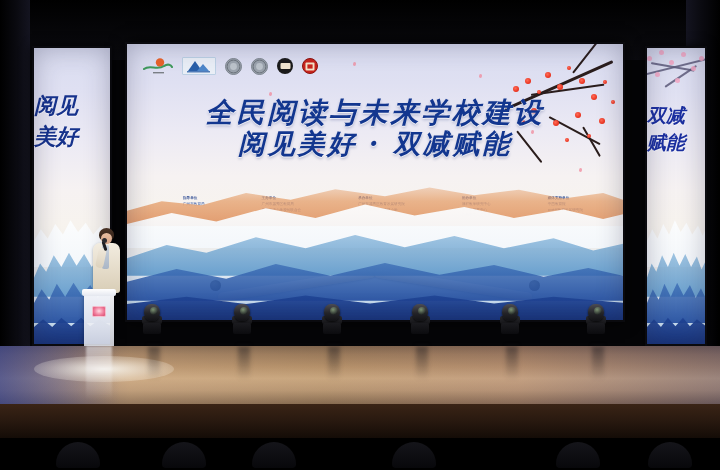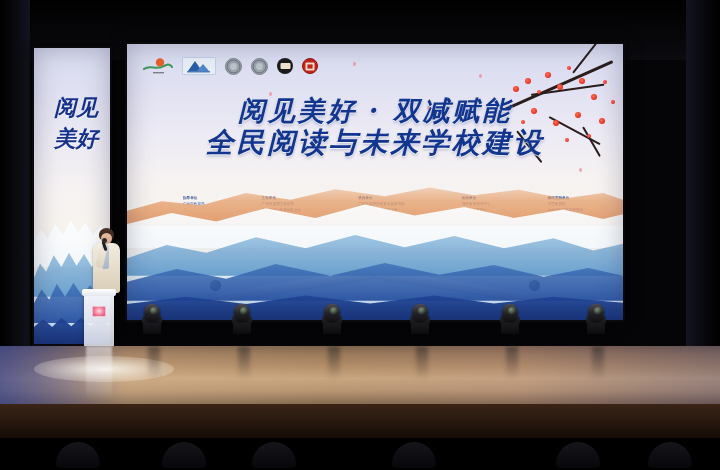--- a/index.html
+++ b/index.html
@@ -113,22 +113,22 @@
   .scroll-bar.right{ right:6px; width:160px; transform:rotate(9deg); transform-origin:left center; }
   .scroll-knob{ position:absolute; width:11px; height:11px; border-radius:50%;
      background:radial-gradient(circle at 35% 32%,#6b6f7d 0%,#3b3f4d 65%,#23262f 100%); }
   .scroll-knob.l{ left:0; top:28px; }
   .scroll-knob.r{ right:0; top:28px; }
 
   
   .side{ border:2px solid #0a0a0e; box-shadow:0 0 10px rgba(0,0,0,.8); }
   #left-screen{ left:32px; top:46px; width:80px; height:300px; }
   #right-screen{ left:645px; top:46px; width:62px; height:300px; }
-  .side-text{ position:absolute; left:0; right:12px; top:44px; text-align:right;
-     font-family:Liberation Sans, sans-serif; font-weight:700;
+  .side-text{ position:absolute; left:0; right:12px; top:44px; text-align:left;
+     font-family:Liberation Mono, monospace; font-weight:700;
      font-size:22px; line-height:31px; font-style:italic; color:#16328c;
      text-shadow:0 1px 0 rgba(255,255,255,.65); }
   #right-screen .side-text{ top:56px; font-size:19px; line-height:27px; color:#1b2fa0; }
   .side-branch{ position:absolute; left:-6px; top:-4px; width:80px; height:70px; }
   .sb-blossom{ position:absolute; width:5px; height:5px; border-radius:50%; background:#f2a7c4; opacity:.9; }
   .sb-twig{ position:absolute; background:#5d5a7a; border-radius:2px; transform-origin:left center; opacity:.85; }
 
   
   .light{ position:absolute; width:20px; height:30px; }
   .light .head{ position:absolute; left:2px; top:0; width:16px; height:17px; border-radius:7px/8px;
@@ -279,22 +279,22 @@
       </div>
       <div class="logo logo-red">
         <svg width="10" height="9" viewBox="0 0 10 9">
             <rect x="0.5" y="0.5" width="9" height="8" rx="1" fill="#f2e2c8"></rect>
             <rect x="2.4" y="2.4" width="5.2" height="4.2" fill="#c9241c"></rect>
           </svg>
       </div>
     </div>
 
     <div id="title-block">
+      <div class="t-line" id="title-line2">全民阅读与未来学校建设</div>
       <div class="t-line" id="title-line1">阅见美好 · 双减赋能</div>
-      <div class="t-line" id="title-line2">全民阅读与未来学校建设</div>
     </div>
 
     <div id="orgs">
       <div class="org-col">
         <span class="lbl">指导单位</span>
         <span class="val">广州市教育局</span>
       </div>
       <div class="org-col">
         <span class="lbl">主办单位</span>
         <span class="val">广州市越秀区教育局</span>
@@ -327,20 +327,42 @@
       <div class="scroll-knob l"></div>
       <div class="scroll-knob r"></div>
     </div>
 
     <div class="mtn mtn-b1"></div>
     <div class="mtn mtn-b2"></div>
     <div class="mtn mtn-b3"></div>
     <div class="vignette"></div>
   </div>
 
+  <div class="screen side" id="right-screen">
+    <div class="sky"></div>
+    <div class="side-branch">
+      <div class="sb-twig" style="left:2px;top:30px;width:66px;height:2px;transform:rotate(-14deg);"></div>
+      <div class="sb-twig" style="left:10px;top:18px;width:44px;height:2px;transform:rotate(10deg);"></div>
+      <div class="sb-twig" style="left:24px;top:42px;width:38px;height:2px;transform:rotate(-34deg);"></div>
+      <div class="sb-blossom" style="left:6px;top:12px;"></div>
+      <div class="sb-blossom" style="left:18px;top:6px;"></div>
+      <div class="sb-blossom" style="left:28px;top:16px;"></div>
+      <div class="sb-blossom" style="left:40px;top:8px;"></div>
+      <div class="sb-blossom" style="left:50px;top:22px;"></div>
+      <div class="sb-blossom" style="left:14px;top:28px;"></div>
+      <div class="sb-blossom" style="left:34px;top:34px;"></div>
+      <div class="sb-blossom" style="left:58px;top:12px;"></div>
+    </div>
+    <div class="mtn mtn-white"></div>
+    <div class="mtn mtn-b1"></div>
+    <div class="mtn mtn-b2"></div>
+    <div class="mtn mtn-b3"></div>
+    <div class="side-text">双减赋能</div>
+    <div class="vignette"></div>
+  </div>
 
   <div class="light" style="left:142px;top:304px;">
     <div class="yoke"></div>
       <div class="head">
         <div class="lens"></div>
       </div>
       <div class="base"></div>
     </div>
   <div class="light" style="left:232px;top:304px;">
     <div class="yoke"></div>

